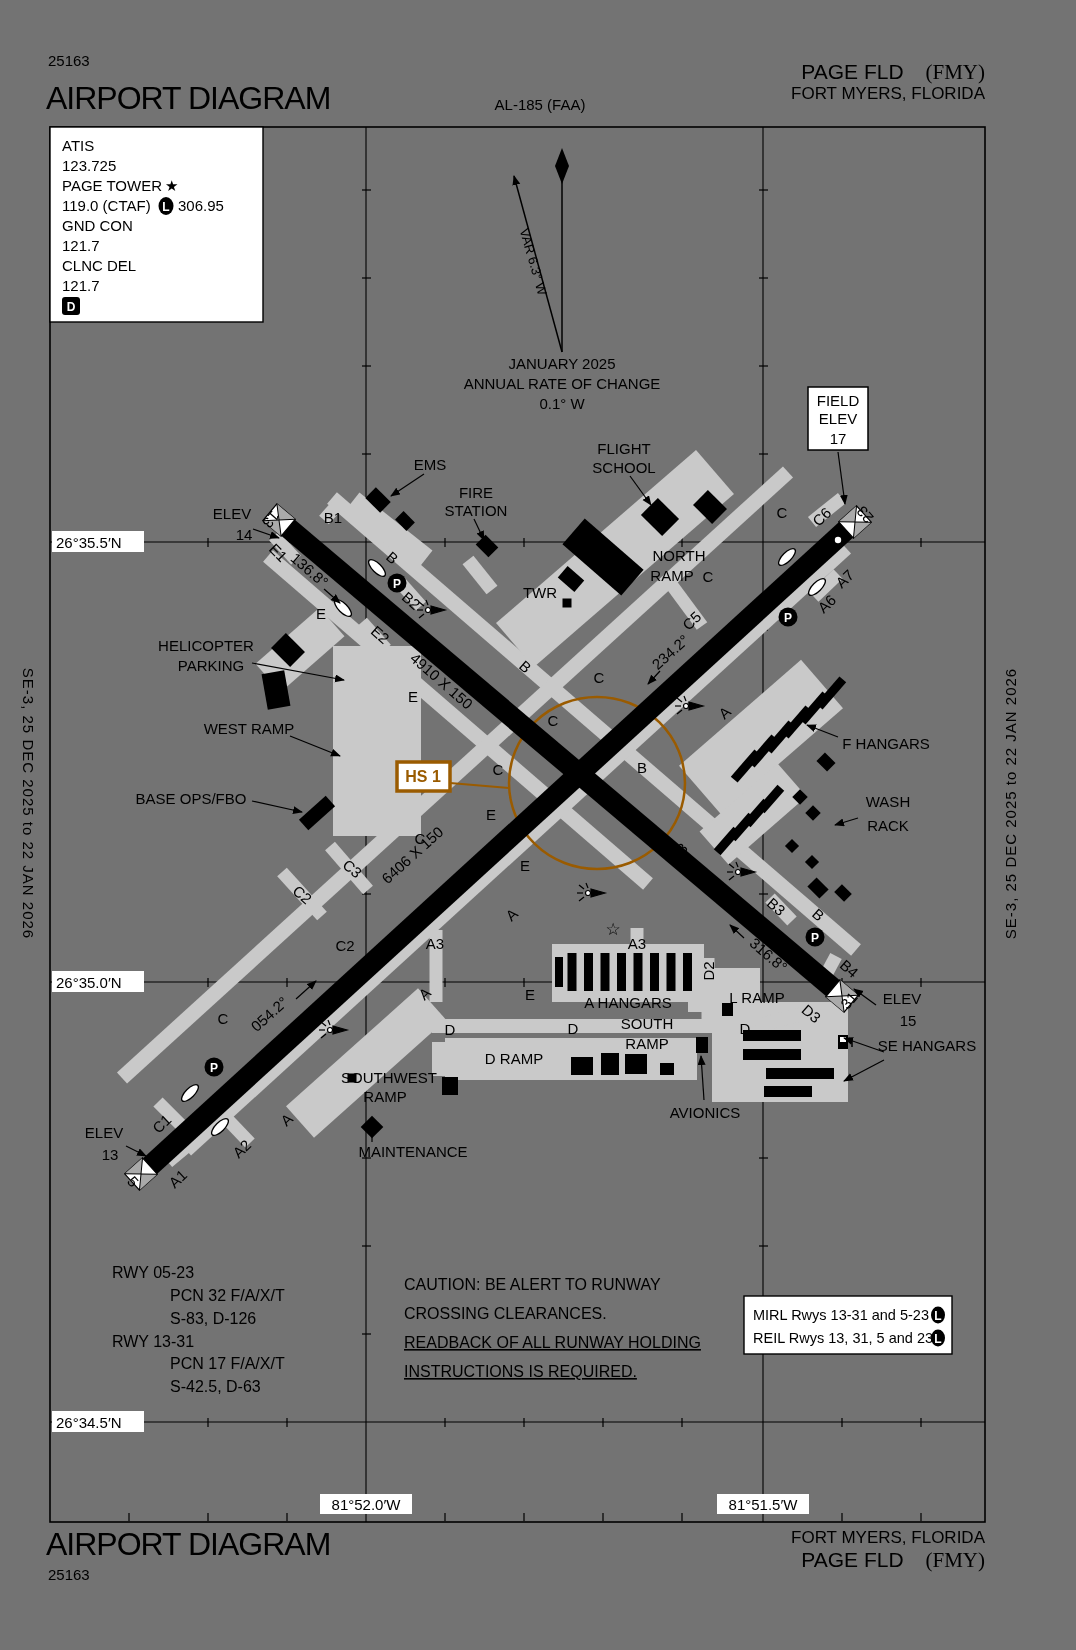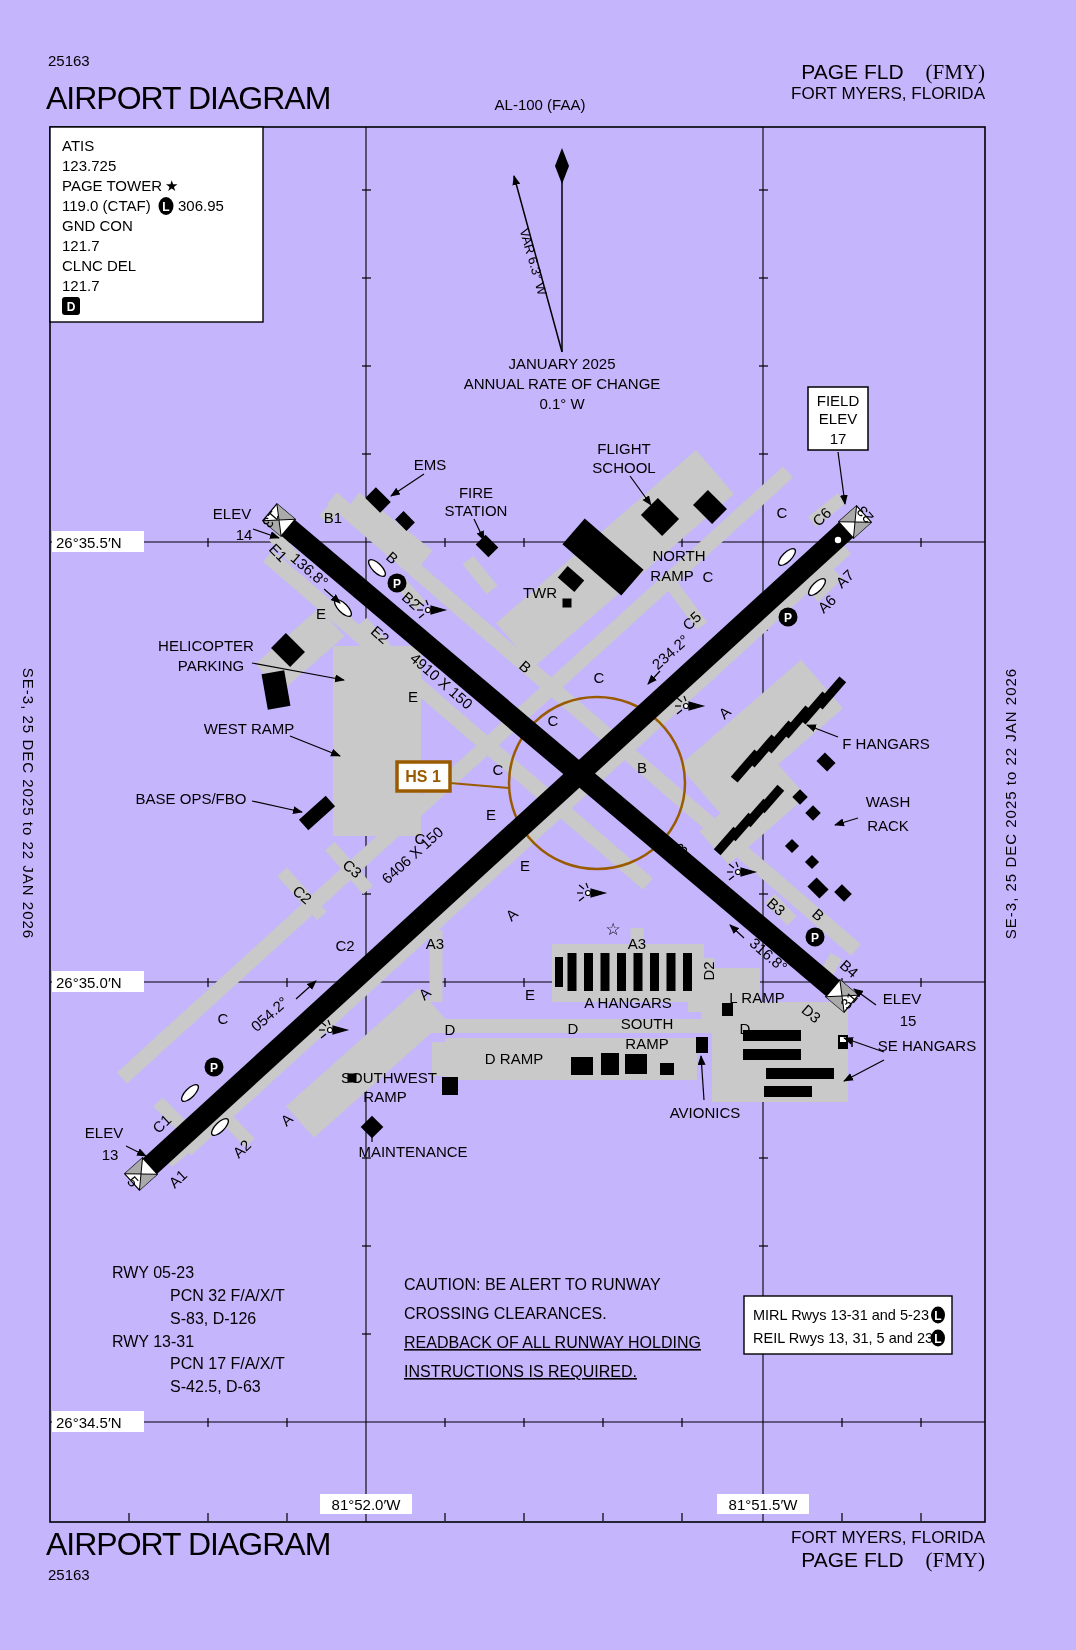--- a/index.html
+++ b/index.html
@@ -1,16 +1,16 @@
 <!DOCTYPE html>
 <html><head>
 <meta charset="utf-8">
 <style>
   html,body{margin:0;padding:0;background:#fff;}
-  #page{position:relative;width:1076px;height:1650px;background:#c4b5fd;overflow:hidden;
+  #page{position:relative;width:1076px;height:1650px;background:#737373;overflow:hidden;
         font-family:"Liberation Sans",sans-serif;color:#000;}
   svg text{font-family:"Liberation Sans",sans-serif;font-size:15px;fill:#000;text-anchor:middle;}
   svg text.st{text-anchor:start;}
   svg text.s13{font-size:13px;}
   svg text.s16{font-size:16px;}
   svg text.s14{font-size:14.5px;}
   svg text.s17{font-size:17px;}
   svg text.wht{fill:#fff;font-weight:bold;font-size:12px;}
   svg text.hsx{fill:#9A5B00;font-weight:bold;font-size:16px;}
   svg text.und{text-decoration:underline;}
@@ -29,21 +29,21 @@
   .side-r{left:730px;transform:rotate(-90deg);}
 </style>
 </head>
 <body>
 
 <div id="page">
 
   
   <div class="hdr-num">25163</div>
   <div class="hdr-title">AIRPORT DIAGRAM</div>
-  <div class="hdr-al">AL-100 (FAA)</div>
+  <div class="hdr-al">AL-185 (FAA)</div>
   <div class="hdr-right1"><span>PAGE FLD</span> <span class="serif">(FMY)</span></div>
   <div class="hdr-right2">FORT MYERS, FLORIDA</div>
 
   
   <div class="side side-l">SE-3,  25 DEC 2025  to  22 JAN 2026</div>
   <div class="side side-r">SE-3,  25 DEC 2025  to  22 JAN 2026</div>
 
   
   <div class="ftr-title">AIRPORT DIAGRAM</div>
   <div class="ftr-num">25163</div>

